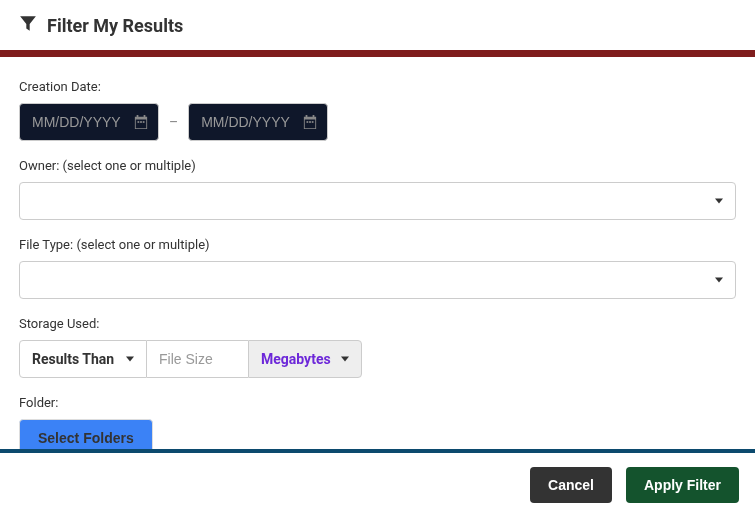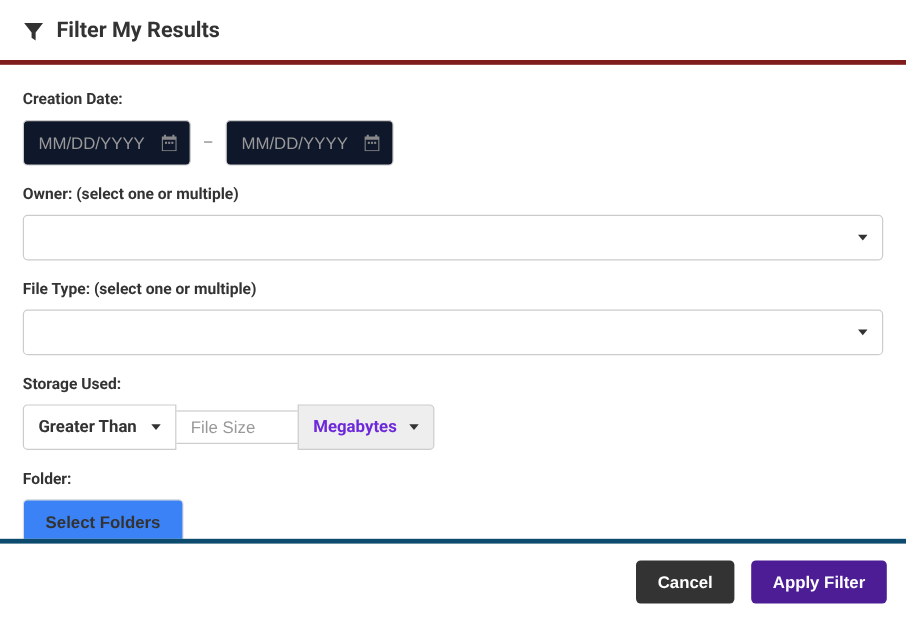--- a/index.html
+++ b/index.html
@@ -12,43 +12,43 @@
       font-size: 14px;
       color: #333;
       background: #fff;
       width: 755px;
       height: 517px;
       overflow: hidden;
       position: relative;
     }
     .header {
       display: flex;
-      align-items: flex-end;
+      align-items: flex-start;
       padding: 15px 19px 14px 19px;
-      border-bottom: 4px solid #7f1d1d;
+      border-bottom: 7px solid #7f1d1d;
     }
     .header-icon {
       margin-right: 10px;
       display: inline-flex;
       align-items: center;
     }
     .header-title {
       font-size: 18px;
       font-weight: 700;
       color: #333;
     }
     .content {
       padding: 22px 19px 0 19px;
     }
     .field-group {
       margin-bottom: 17px;
     }
     .field-label {
       font-size: 13px;
-      font-weight: 700;
+      font-weight: 400;
       color: #333;
       display: block;
       margin-bottom: 9px;
     }
     .date-row {
       display: flex;
       align-items: center;
       gap: 10px;
     }
     .date-input-wrap {
@@ -117,21 +117,21 @@
       align-items: center;
       padding: 0 30px 0 12px;
       font-size: 14px;
       font-weight: 700;
       color: #333;
       position: relative;
       width: 128px;
       cursor: pointer;
     }
     .storage-size {
-      height: 28px;
+      height: 38px;
       border-top: 1px solid #ccc;
       border-bottom: 1px solid #ccc;
       border-left: none;
       border-right: none;
       padding: 0 12px;
       width: 101px;
       font-size: 14px;
       outline: none;
       background: #fff;
     }
@@ -181,21 +181,21 @@
       display: flex;
       justify-content: flex-end;
       gap: 14px;
       background: #fff;
     }
     .btn-cancel {
       background: #333;
       color: #fff;
     }
     .btn-apply {
-      background: #4c1d95;
+      background: #14532d;
       color: #fff;
     }
   </style>
 </head>
 <body>
 
 <div class="header">
   <span class="header-icon">
     <svg width="18" height="18" viewBox="0 0 16 16" fill="#333">
       <path d="M1 1h14l-5.5 7v6l-3-2V8L1 1z"></path>
@@ -256,21 +256,21 @@
             <path d="M0 0l5 6 5-6z"></path>
           </svg>
       </span>
     </div>
   </div>
 
   <div class="field-group">
     <label class="field-label">Storage Used:</label>
     <div class="storage-row">
       <div class="storage-operator">
-        <span>Greater Than</span>
+        <span>Results Than</span>
         <span class="caret-icon">
           <svg width="8" height="8" viewBox="0 0 10 6" fill="#333">
               <path d="M0 0l5 6 5-6z"></path>
             </svg>
         </span>
       </div>
       <input class="storage-size" type="text" placeholder="File Size" style="">
       <div class="storage-unit">
         <span>Megabytes</span>
         <span class="caret-icon">

